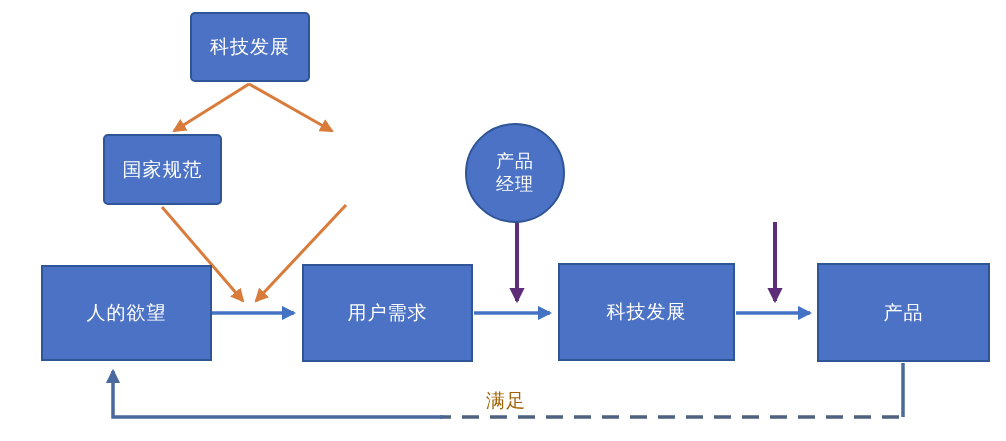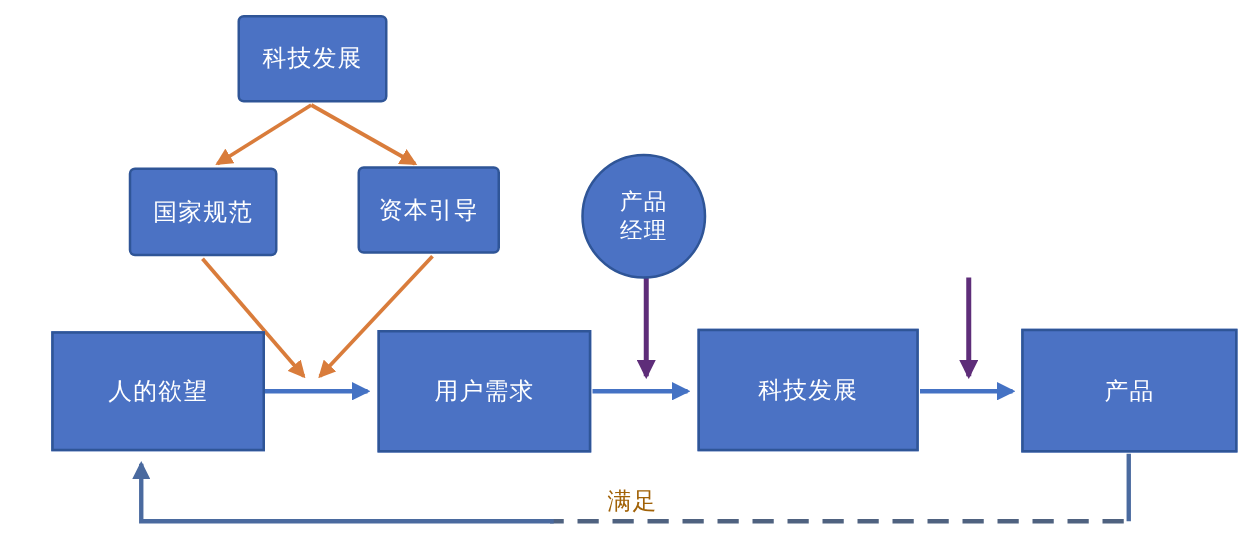--- a/index.html
+++ b/index.html
@@ -91,23 +91,20 @@
     <path d="M899,417 L440,417" fill="none" style="stroke: var(--feedback-dash, #4F6280);" stroke-width="3.5" stroke-dasharray="17 11"></path>
     <path d="M443,417 L113,417 L113,371" fill="none" style="stroke: var(--feedback-line, #4A6A9F);" stroke-width="3.5" marker-end="url(#ah-feedback)"></path>
   </svg>
 
   <div class="node rounded n-tech">
     <span class="lbl">科技发展</span>
   </div>
   <div class="node rounded n-national">
     <span class="lbl">国家规范</span>
   </div>
-  <div class="node rounded n-capital">
-    <span class="lbl">资本引导</span>
-  </div>
 
   <div class="node circle n-pm">
     <span class="lbl">产品
 经理</span>
   </div>
 
   <div class="node n-desire">
     <span class="lbl">人的欲望</span>
   </div>
   <div class="node n-user-need">

